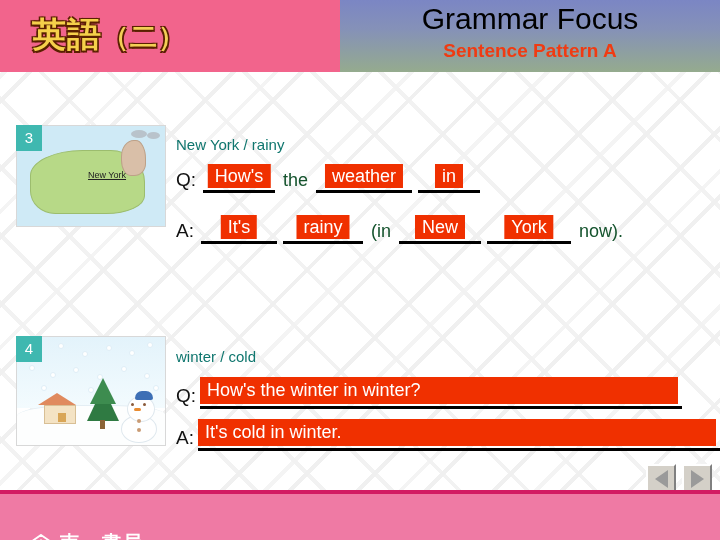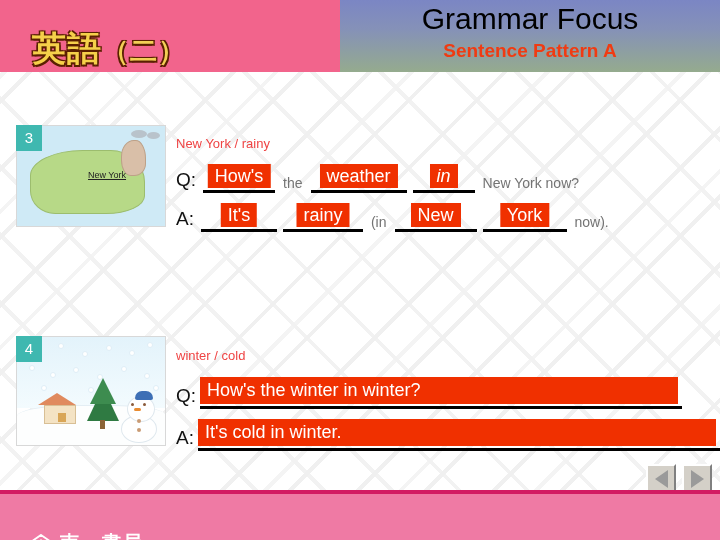--- a/index.html
+++ b/index.html
@@ -74,21 +74,20 @@
     font-weight: bold;
     color: #f5d04a;
     letter-spacing: 1px;
     text-shadow:
       -1.5px -1.5px 0 #5a2000,
        1.5px -1.5px 0 #5a2000,
       -1.5px  1.5px 0 #5a2000,
        1.5px  1.5px 0 #5a2000,
        0 0 2px #5a2000;
     white-space: nowrap;
-    margin-top: 14px;
   }
   #course-logo .paren {
     font-size: 27px;
     color: #f3cf55;
   }
   #title-main {
     position: absolute;
     left: 340px;
     top: 2px;
     width: 380px;
@@ -191,43 +190,43 @@
   .snow-ball { position: absolute; background: #ffffff; border: 1px solid #dfe8ee; border-radius: 50%; }
   .snow-hat { position: absolute; width: 18px; height: 9px; background: #3d6fb5; border-radius: 7px 7px 2px 2px; }
   .snow-eye { position: absolute; width: 3px; height: 3px; background: #8a5a3a; border-radius: 50%; }
   .snow-nose { position: absolute; width: 7px; height: 3px; background: #e98b30; border-radius: 2px; }
   .snow-btn { position: absolute; width: 4px; height: 4px; background: #c99b74; border-radius: 50%; }
 
   
   .prompt {
     position: absolute;
     font-family: "Liberation Sans", sans-serif;
-    font-size: 13px;
-    color: #ef4444;
+    font-size: 15px;
+    color: #0f766e;
     white-space: nowrap;
   }
 
   
   .qa-row {
     position: absolute;
     display: flex;
     align-items: flex-end;
     white-space: nowrap;
   }
   .qa-label {
     font-family: "Liberation Sans", sans-serif;
     font-size: 19px;
     color: #111111;
     margin-right: 4px;
     padding-bottom: 2px;
   }
   .plain-word {
     font-family: "Liberation Sans", sans-serif;
-    font-size: 14px;
-    color: #737373;
+    font-size: 18px;
+    color: #14532d;
     padding: 0 5px 2px 5px;
   }
   .blank {
     position: relative;
     display: inline-block;
     border-bottom: 3px solid #000000;
     height: 26px;
     margin: 0 3px;
   }
   .answer-chip {
@@ -372,35 +371,34 @@
       <span class="blank" style="width:72px;">
         <span class="answer-chip">How's</span>
       </span>
 
       <span class="plain-word">the</span>
 
       <span class="blank" style="width:96px;text-align:center;">
         <span class="answer-chip">weather</span>
       </span>
 
-      <span class="blank" style="width:62px;font-style:italic;">
+      <span class="blank" style="width:62px;">
         <span class="answer-chip">in</span>
       </span>
 
-      <span class="plain-word">New York now?</span>
     </div>
 
     <div class="qa-row" style="left:176px; top:203px;">
       <span class="qa-label">A:</span>
 
       <span class="blank" style="width:76px;">
         <span class="answer-chip">It's</span>
       </span>
 
-      <span class="blank" style="width:80px;">
+      <span class="blank" style="width:80px;margin-top:12px;">
         <span class="answer-chip">rainy</span>
       </span>
 
       <span class="plain-word">(in</span>
 
       <span class="blank" style="width:82px;text-align:right;">
         <span class="answer-chip">New</span>
       </span>
 
       <span class="blank" style="width:84px;">

